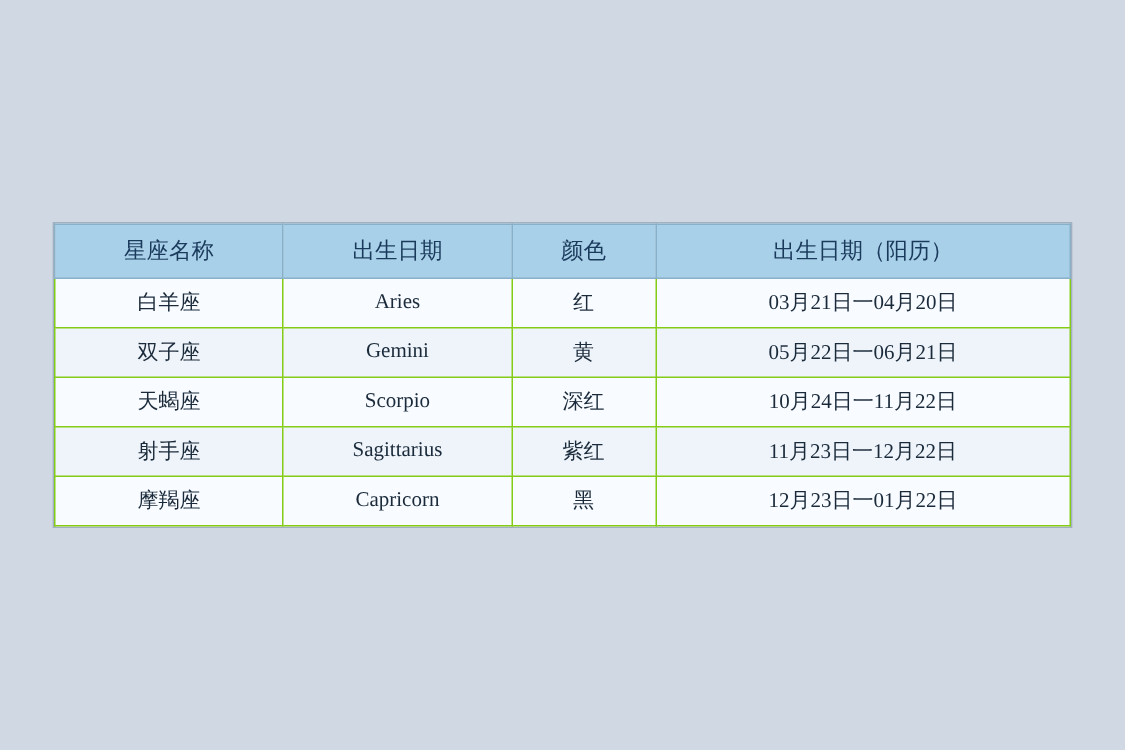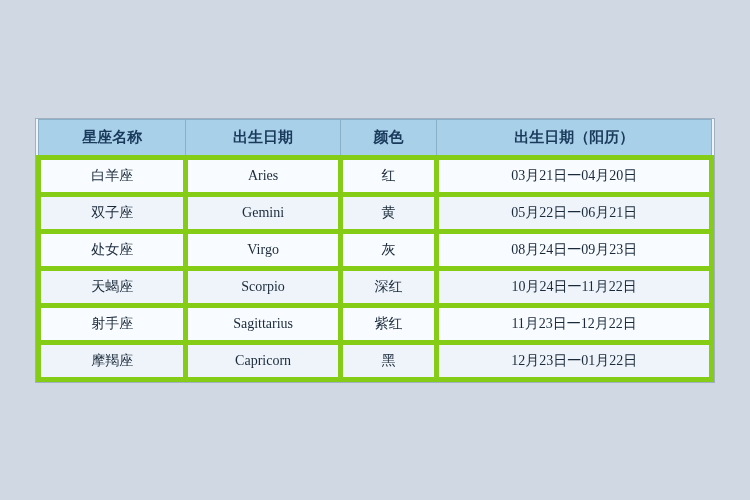--- a/index.html
+++ b/index.html
@@ -31,35 +31,35 @@
     }
 
     thead tr {
       background-color: #a8d0e8;
     }
 
     thead th {
       border: 1px solid #8ab0c8;
       padding: 8px 10px;
       text-align: center;
-      font-weight: bold;
+      font-weight: normal;
       color: #1a3a5c;
       font-size: 15px;
     }
 
     tbody tr {
       background-color: #f8fbff;
     }
 
     tbody tr:nth-child(even) {
       background-color: #eef4fa;
     }
 
     tbody td {
-      border: 5px solid #84cc16;
+      border: 1px solid #84cc16;
       padding: 7px 10px;
       text-align: center;
       color: #1a2a3a;
       font-size: 14px;
     }
 
     tbody td:first-child {
       font-weight: normal;
     }
 
@@ -89,26 +89,20 @@
           <td>红</td>
           <td>03月21日一04月20日</td>
         </tr>
         <tr>
           <td>双子座</td>
           <td>Gemini</td>
           <td>黄</td>
           <td>05月22日一06月21日</td>
         </tr>
         <tr>
-          <td>处女座</td>
-          <td>Virgo</td>
-          <td>灰</td>
-          <td>08月24日一09月23日</td>
-        </tr>
-        <tr>
           <td>天蝎座</td>
           <td>Scorpio</td>
           <td>深红</td>
           <td>10月24日一11月22日</td>
         </tr>
         <tr>
           <td>射手座</td>
           <td>Sagittarius</td>
           <td>紫红</td>
           <td>11月23日一12月22日</td>

